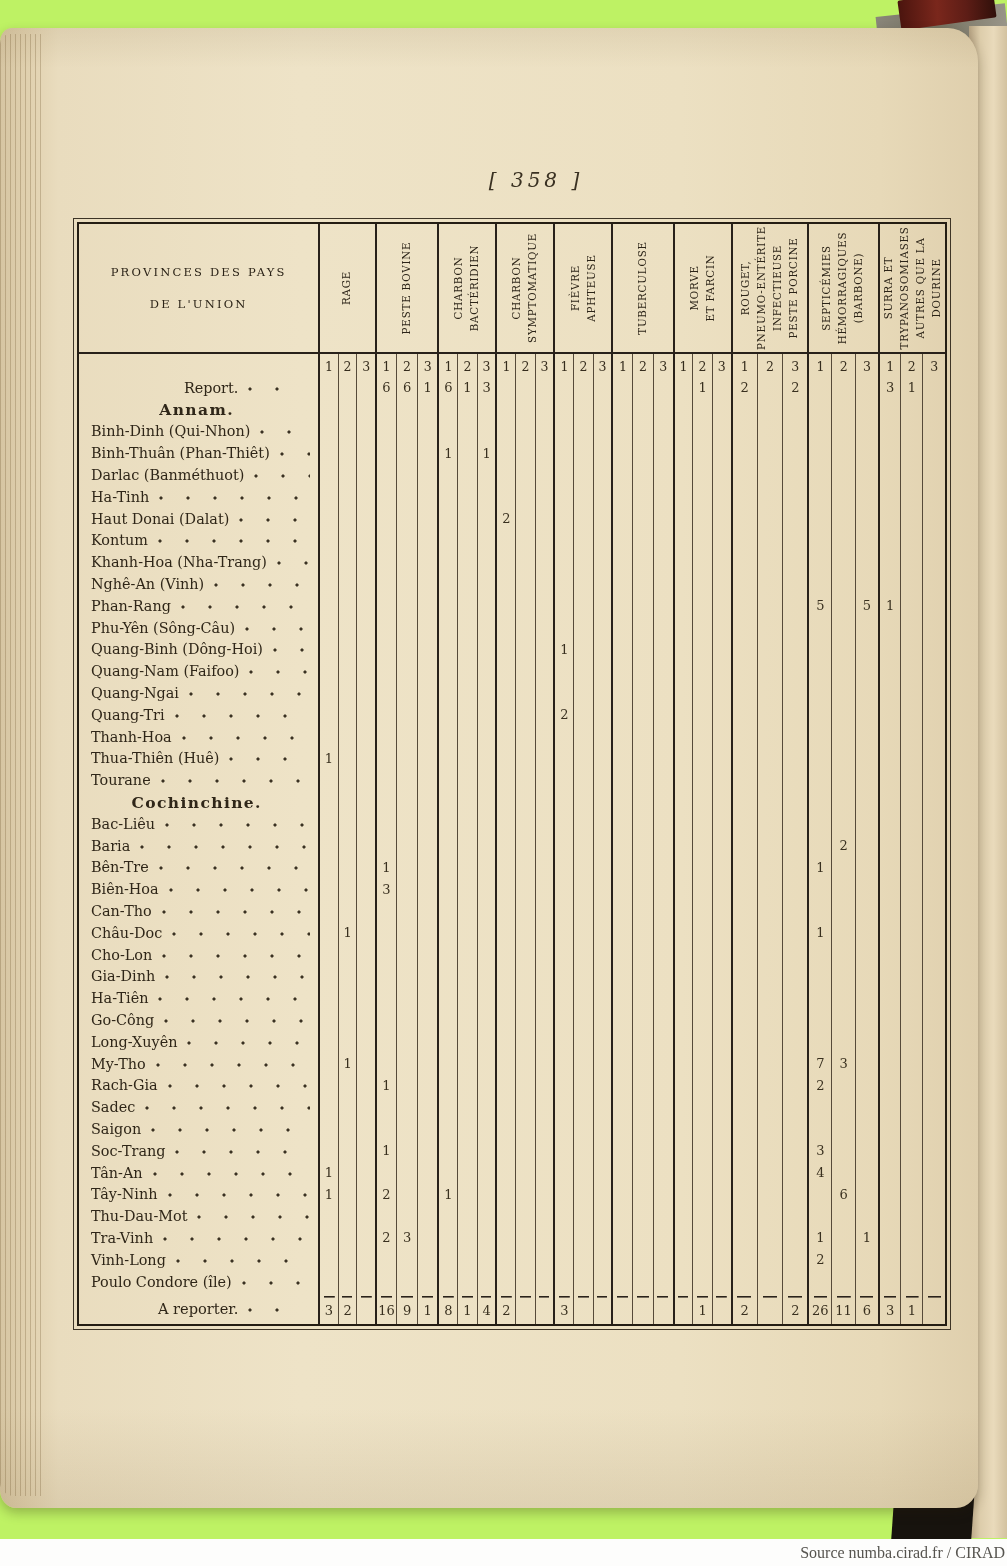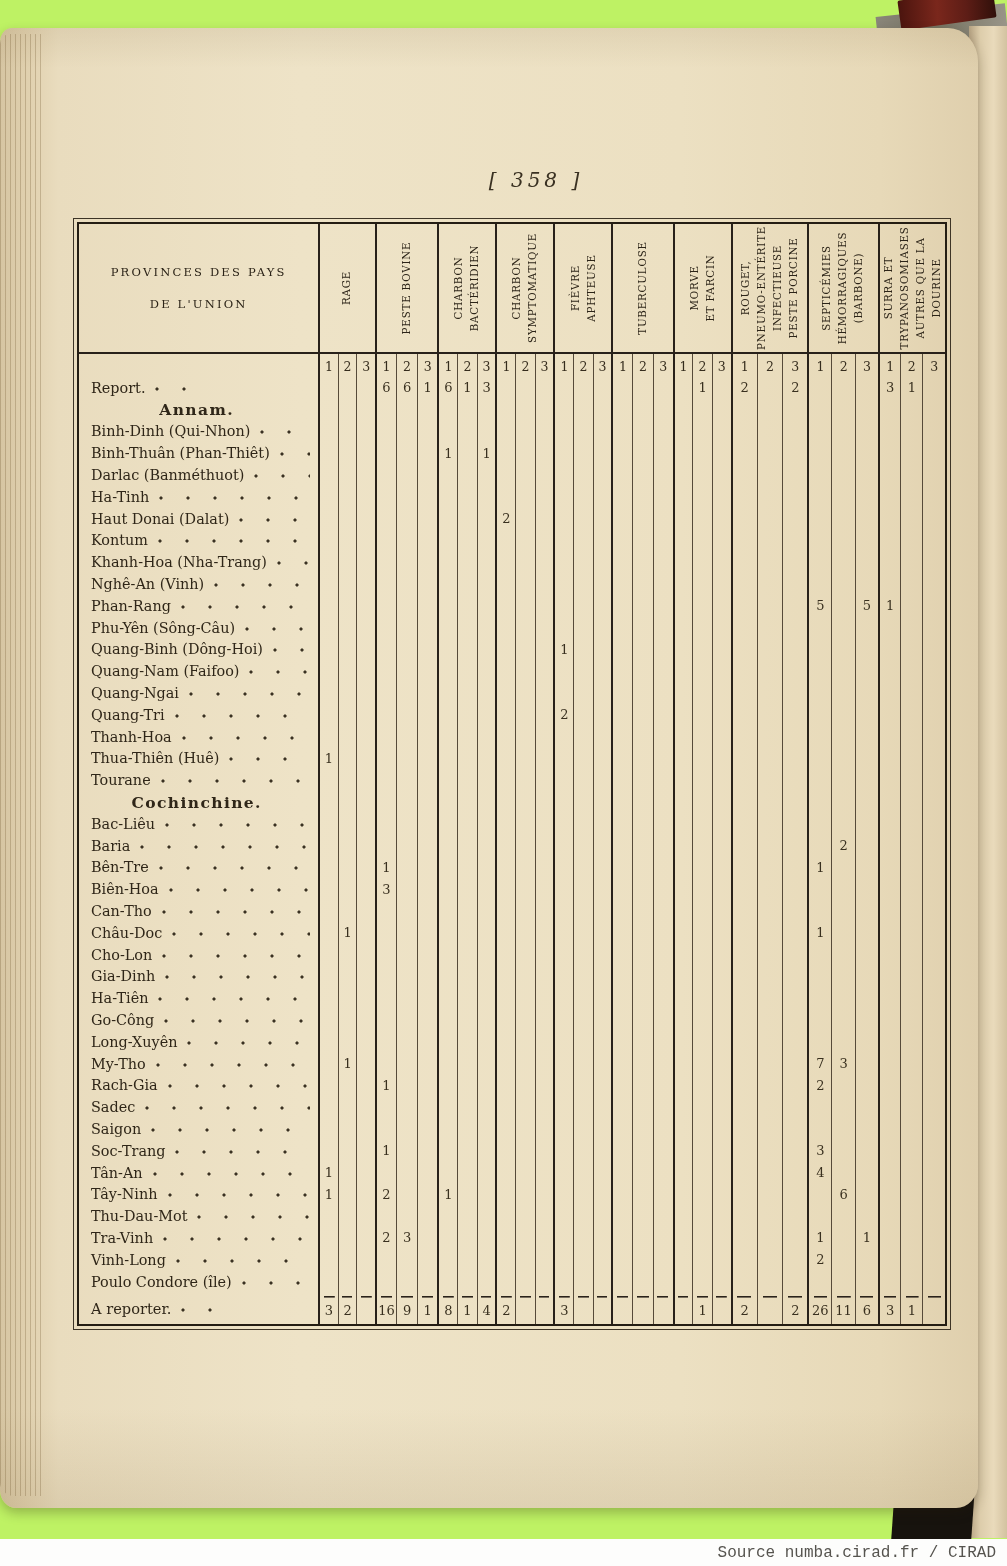--- a/index.html
+++ b/index.html
@@ -48,33 +48,33 @@
   .sn.gs{border-left:2.6px solid #28211a;}
   .ph2{border:none;}
   tbody td{height:21.8px;}
   td.nc{border-left:1px solid #564a39;text-align:center;font-size:13px;color:#39301f;}
   td.nc.gs{border-left:2.6px solid #28211a;}
   td.lc{vertical-align:middle;}
   .lw{display:flex;align-items:baseline;}
   .lb{white-space:nowrap;padding-left:12px;font-size:14.4px;color:#2f2618;}
   .ld{flex:1 1 auto;height:4px;align-self:flex-end;margin:0 8px 5px 10px;
     background:radial-gradient(circle at 2px 2px,#3a3122 1.35px,rgba(0,0,0,0) 1.8px) left bottom / 27px 4px repeat-x;}
-  .r-report .lw,.r-total .lw{padding-right:16px;}
+  .r-report .lw,.r-total .lw{justify-content:flex-end;padding-right:16px;}
   .r-report .ld,.r-total .ld{flex:0 0 46px;}
   .r-section .lw{justify-content:center;padding-right:40px;padding-left:36px;}
   .r-section .lb{font-weight:bold;font-size:15.5px;letter-spacing:1.4px;padding-left:0;}
   .r-total td{height:27px;}
   .r-total td.nc{background:linear-gradient(#2a221a,#2a221a) 50% 4px / 60% 1.6px no-repeat;
     padding-top:5px;}
   .r-total .lb{font-size:14.6px;}
   
   .footer-bar{position:absolute;left:0;bottom:0;width:1007px;height:27px;background:#fdfdfc;
     display:flex;align-items:center;justify-content:flex-end;}
-  .footer-bar span{font-family:Liberation Mono, monospace;font-size:16px;color:#56544f;
-    padding-right:11px;}
+  .footer-bar span{font-family:Liberation Serif, serif;font-size:16px;color:#56544f;
+    padding-right:2px;}
 </style>
 </head>
 <body>
 
 <div class="stage">
   <div class="binding-gray"></div>
   <div class="binding-red"></div>
   <div class="page-sliver"></div>
   <div class="cover-band"></div>
 

